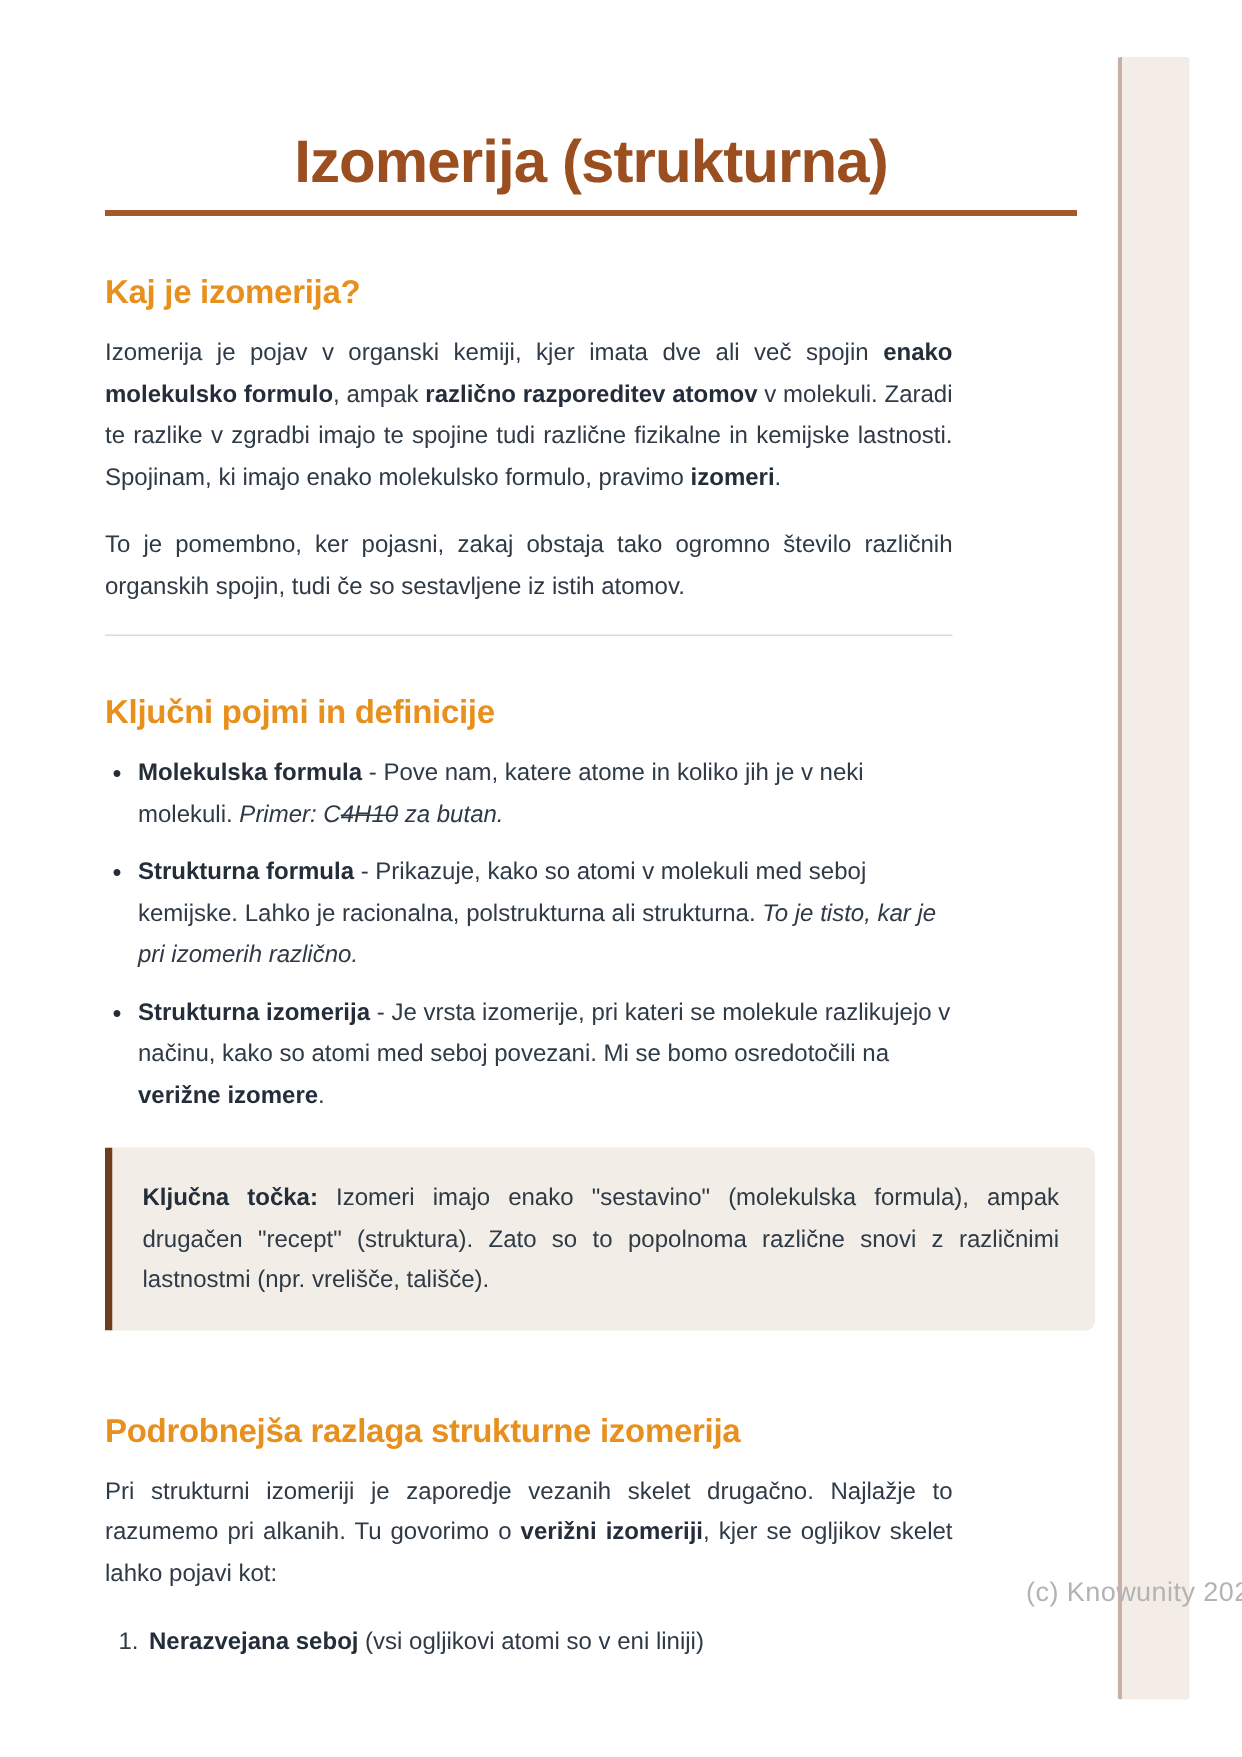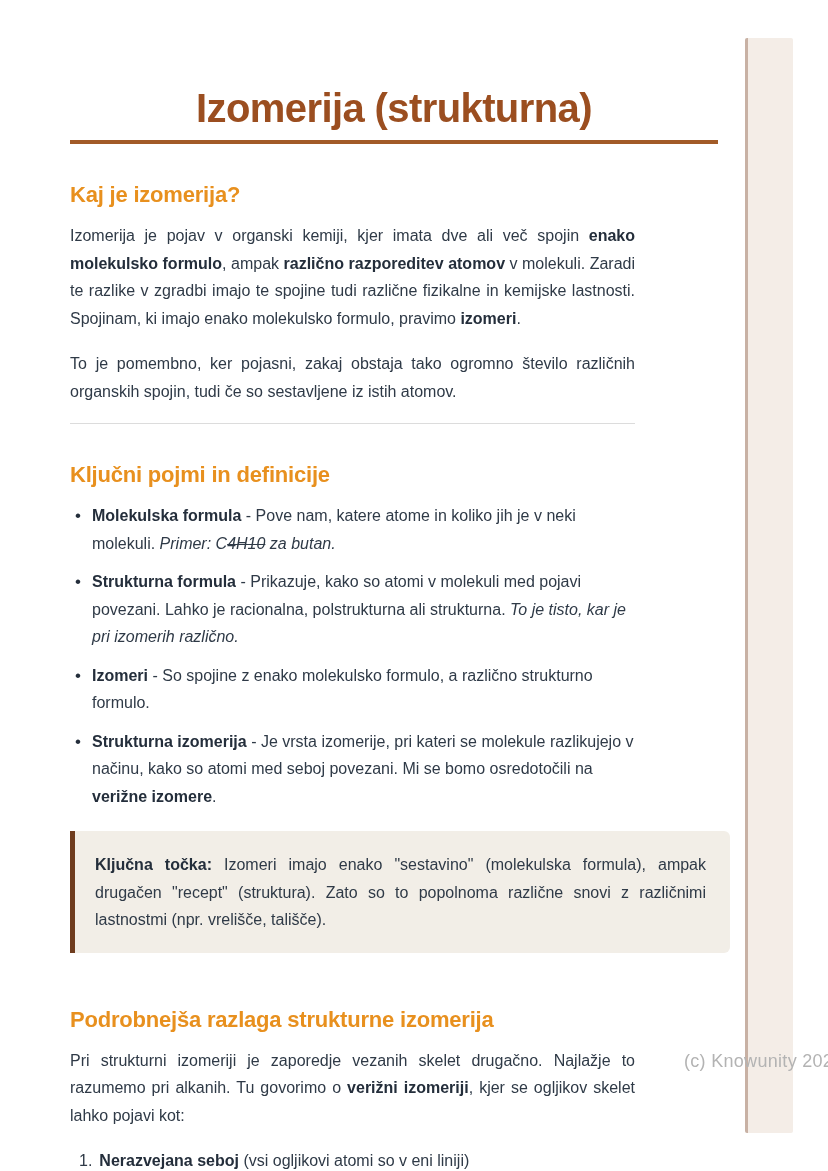--- a/index.html
+++ b/index.html
@@ -104,22 +104,21 @@
     <p class="body"><span>Izomerija je pojav v organski kemiji, kjer imata dve ali več spojin </span><span class="rb">enako molekulsko formulo</span><span>, ampak </span><span class="rb">različno razporeditev atomov</span><span> v molekuli. Zaradi te razlike v zgradbi imajo te spojine tudi različne fizikalne in kemijske lastnosti. Spojinam, ki imajo enako molekulsko formulo, pravimo </span><span class="rb">izomeri</span><span>.</span></p>
     <p class="body"><span>To je pomembno, ker pojasni, zakaj obstaja tako ogromno število različnih organskih spojin, tudi če so sestavljene iz istih atomov.</span></p>
   </section>
 
   <hr class="divider">
 
   <section>
     <h2>Ključni pojmi in definicije</h2>
     <ul class="terms">
       <li><span class="rb">Molekulska formula</span><span> - Pove nam, katere atome in koliko jih je v neki molekuli. </span><span class="ri">Primer: C</span><span class="ri rs">4H10</span><span class="ri"> za butan.</span></li>
-      <li><span class="rb">Strukturna formula</span><span> - Prikazuje, kako so atomi v molekuli med pojavi povezani. Lahko je racionalna, polstrukturna ali strukturna. </span><span class="ri">To je tisto, kar je pri izomerih različno.</span></li>
-      <li><span class="rb">Izomeri</span><span> - So spojine z enako molekulsko formulo, a različno strukturno formulo.</span></li>
+      <li><span class="rb">Strukturna formula</span><span> - Prikazuje, kako so atomi v molekuli med seboj kemijske. Lahko je racionalna, polstrukturna ali strukturna. </span><span class="ri">To je tisto, kar je pri izomerih različno.</span></li>
       <li><span class="rb">Strukturna izomerija</span><span> - Je vrsta izomerije, pri kateri se molekule razlikujejo v načinu, kako so atomi med seboj povezani. Mi se bomo osredotočili na </span><span class="rb">verižne izomere</span><span>.</span></li>
     </ul>
     <aside class="callout">
       <p><span class="rb">Ključna točka:</span><span> Izomeri imajo enako "sestavino" (molekulska formula), ampak drugačen "recept" (struktura). Zato so to popolnoma različne snovi z različnimi lastnostmi (npr. vrelišče, tališče).</span></p>
     </aside>
   </section>
 
   <section>
     <h2 class="mt-lg">Podrobnejša razlaga strukturne izomerija</h2>
     <p class="body"><span>Pri strukturni izomeriji je zaporedje vezanih skelet drugačno. Najlažje to razumemo pri alkanih. Tu govorimo o </span><span class="rb">verižni izomeriji</span><span>, kjer se ogljikov skelet lahko pojavi kot:</span></p>

